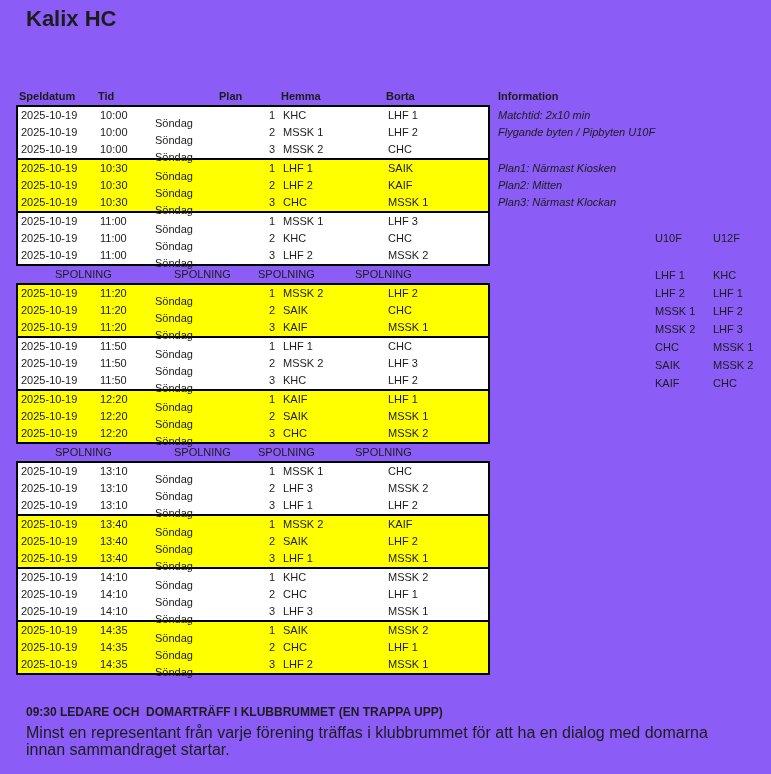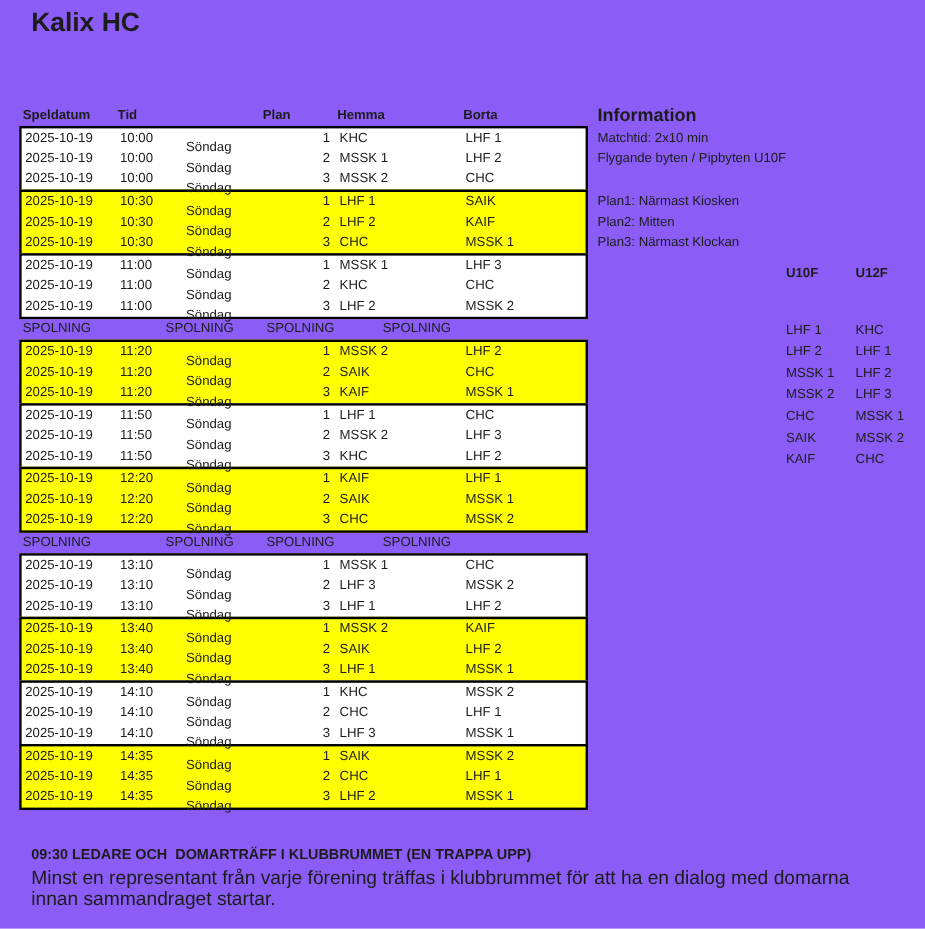--- a/index.html
+++ b/index.html
@@ -19,27 +19,27 @@
   .c-day{width:65px;margin-top:15px;}
   .c-plan{width:55px;text-align:right;}
   .hdr .c-plan{text-align:left;padding-left:1px;}
   .c-hemma{width:107px;padding-left:8px;}
   .c-borta{flex:1;padding-left:6px;}
 
   .group{border:2px solid #000;margin-top:-2px;background:#fff;}
   #groups .group:first-child{margin-top:0;}
   .spolning-row{position:relative;height:17px;line-height:17px;}
   .spolning-row + .group{margin-top:0;}
-  .spolning-row span{position:absolute;top:0;white-space:nowrap;}
+  .spolning-row span{position:absolute;top:0;white-space:nowrap;margin-left:36px;}
   .row{display:flex;height:17px;line-height:17px;align-items:center;}
 
-  .info-hdr{position:absolute;left:498px;top:88px;font-size:15px;font-weight:bold;line-height:17px;}
-  .info-line{position:absolute;left:498px;font-size:11px;line-height:17px;white-space:nowrap;}
-
-  .agehdr{position:absolute;top:220px;font-size:11px;line-height:17px;font-weight:bold;}
+  .info-hdr{position:absolute;left:498px;top:88px;font-size:11px;font-weight:bold;line-height:17px;}
+  .info-line{position:absolute;left:498px;font-size:11px;line-height:17px;white-space:nowrap;font-style:italic;}
+
+  .agehdr{position:absolute;top:230px;font-size:11px;line-height:17px;}
   .agelist{position:absolute;top:266px;font-size:11px;line-height:18px;}
   .agelist div{white-space:nowrap;}
 
   .footer-h{position:absolute;left:26px;top:705px;font-size:12px;font-weight:bold;white-space:pre;}
   .footer-l{position:absolute;left:26px;font-size:16px;white-space:nowrap;}
 </style>
 </head>
 <body>
 
 <div class="page">

